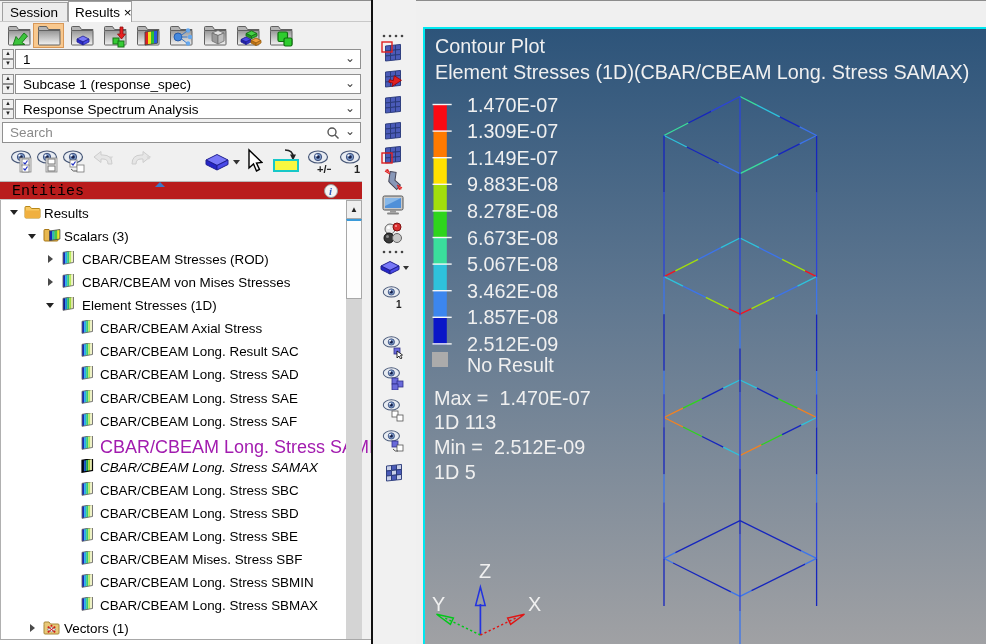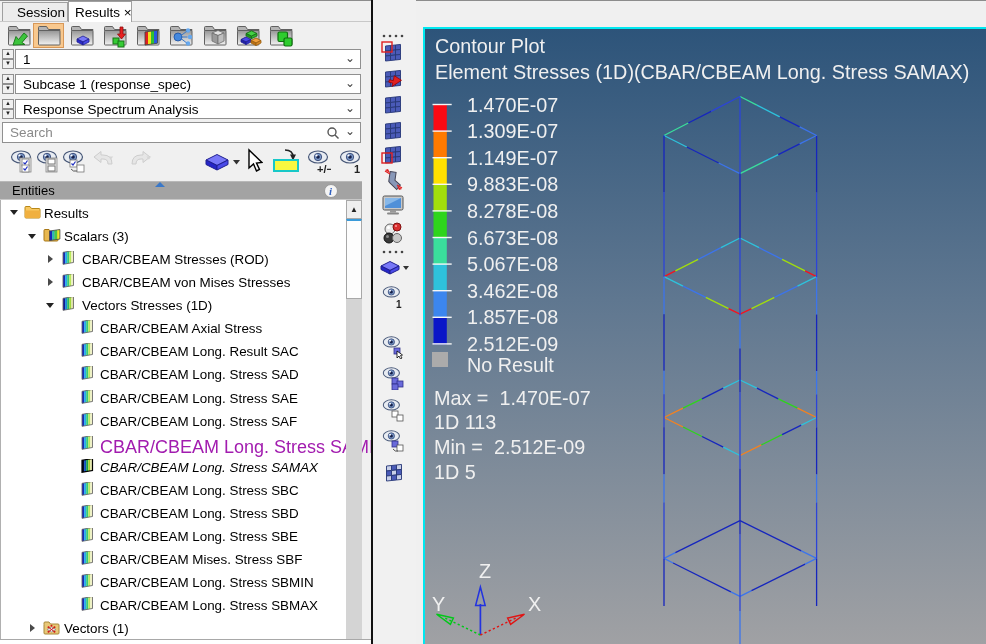--- a/index.html
+++ b/index.html
@@ -1,24 +1,24 @@
 <!DOCTYPE html>
 <html><head><meta charset="utf-8"><style>
 * { margin:0; padding:0; box-sizing:border-box; }
 body { width:986px; height:644px; overflow:hidden; font-family:"Liberation Sans",sans-serif; background:#F0F0F0; position:relative; }
 .abs { position:absolute; }
 #topline { left:0; top:0; width:986px; height:1px; background:#8C8C8C; }
-#tabSession { left:2px; top:2px; width:66px; height:19px; background:#ECECEC; border:1px solid #A0A0A0; border-bottom:none; font-size:13.5px; color:#000; padding:2px 0 0 14px; }
+#tabSession { left:2px; top:2px; width:66px; height:19px; background:#ECECEC; border:1px solid #A0A0A0; border-bottom:none; font-size:13.5px; color:#000; padding:2px 0 0 7px; }
 #tabResults { left:68px; top:1px; width:64px; height:21px; background:#FFFFFF; border:1px solid #A0A0A0; border-bottom:none; font-size:13.5px; color:#000; padding:3px 0 0 6px; z-index:3; white-space:nowrap; }
 #tabline { left:0; top:21px; width:372px; height:1px; background:#C8C8C8; }
 .spin { width:12px; height:20px; left:2px; }
 .spin div { position:absolute; left:0; width:12px; height:9.5px; background:#F0F0F0; border:1px solid #909090; font-size:6px; text-align:center; line-height:7px; color:#222; }
 .field { left:15px; width:346px; height:20px; background:#fff; border:1px solid #909090; font-size:13.5px; color:#000; padding:2px 0 0 7px; }
 .chev { position:absolute; right:5px; top:1px; color:#444; font-size:12px; }
-#entbar { left:0; top:181px; width:362px; height:19px; background:#a3a3a3; border-top:1px solid #B8B8B8; border-bottom:1px solid #C8C8C8; font-size:13px; padding:1px 0 0 12px; color:#000; }
+#entbar { left:0; top:181px; width:362px; height:19px; background:#b91c1c; border-top:1px solid #B8B8B8; border-bottom:1px solid #C8C8C8; font-size:15px; padding:1px 0 0 12px; color:#000;font-family:Liberation Mono, monospace; }
 #tree { left:0; top:200px; width:362px; height:439px; background:#fff; border-left:1px solid #B0B0B0; }
 #sbtrack { left:346px; top:200px; width:16px; height:439px; background:#D4D4D4; }
 #sbbtn { left:346px; top:200px; width:16px; height:19px; background:#EFEFEF; border:1px solid #A8A8A8; text-align:center; font-size:8px; color:#222; line-height:17px; }
 #sbthumb { left:346px; top:219px; width:16px; height:80px; background:#FDFDFD; border:1px solid #A8A8A8; border-top:2px solid #3A9AD9; }
 #botstrip { left:0; top:639px; width:372px; height:5px; background:#fff; border-top:1px solid #A8A8A8; }
 #divider { left:371px; top:0; width:2px; height:644px; background:#111; }
 #strip { left:373px; top:0; width:43px; height:644px; background:#F1F1F1; }
 #vpwrap { left:423px; top:27px; width:571px; height:617px; border-left:2px solid #00E8F0; border-top:2px solid #00E8F0; background:linear-gradient(180deg,#2D547A 0%,#5F7790 44%,#A0A1A4 100%); }
 .vt { font-family:"Liberation Sans",sans-serif; font-size:19.8px; fill:#F0F0F0; }
 #entarrow { left:155px; top:182px; width:0; height:0; border-left:5px solid transparent; border-right:5px solid transparent; border-bottom:5px solid #3A78C8; }
@@ -316,21 +316,21 @@
 <span class="abs" style="left:61px;top:297px;line-height:0;"><svg width="15" height="15" viewBox="0 0 15 15">
       <g transform="translate(1,1.5) skewY(-10)">
         <rect x="1.0" y="0" width="2.1" height="12" fill="#101898"></rect>
         <rect x="3.1" y="0" width="2.1" height="12" fill="#1888D8"></rect>
         <rect x="5.2" y="0" width="2.1" height="12" fill="#28B860"></rect>
         <rect x="7.3" y="0" width="2.1" height="12" fill="#A0D838"></rect>
         <rect x="9.4" y="0" width="2.1" height="12" fill="#E0E0A8"></rect>
         <rect x="1" y="0" width="10.5" height="12" fill="none" stroke="#606060" stroke-width="0.8"></rect>
       </g>
     </svg></span>
-<span class="abs" style="left:82px;top:298px;font-size:13.4px;color:#000;white-space:nowrap;">Vectors Stresses (1D)</span>
+<span class="abs" style="left:82px;top:298px;font-size:13.4px;color:#000;white-space:nowrap;">Element Stresses (1D)</span>
 <span class="abs" style="left:80px;top:320px;line-height:0;"><svg width="15" height="15" viewBox="0 0 15 15">
       <g transform="translate(1,1.5) skewY(-10)">
         <rect x="1.0" y="0" width="2.1" height="12" fill="#1828B8"></rect>
         <rect x="3.1" y="0" width="2.1" height="12" fill="#28AAE8"></rect>
         <rect x="5.2" y="0" width="2.1" height="12" fill="#38C878"></rect>
         <rect x="7.3" y="0" width="2.1" height="12" fill="#B8E858"></rect>
         <rect x="9.4" y="0" width="2.1" height="12" fill="#F0F0C8"></rect>
         <rect x="1" y="0" width="10.5" height="12" fill="none" stroke="#606060" stroke-width="0.8"></rect>
       </g>
     </svg></span>

